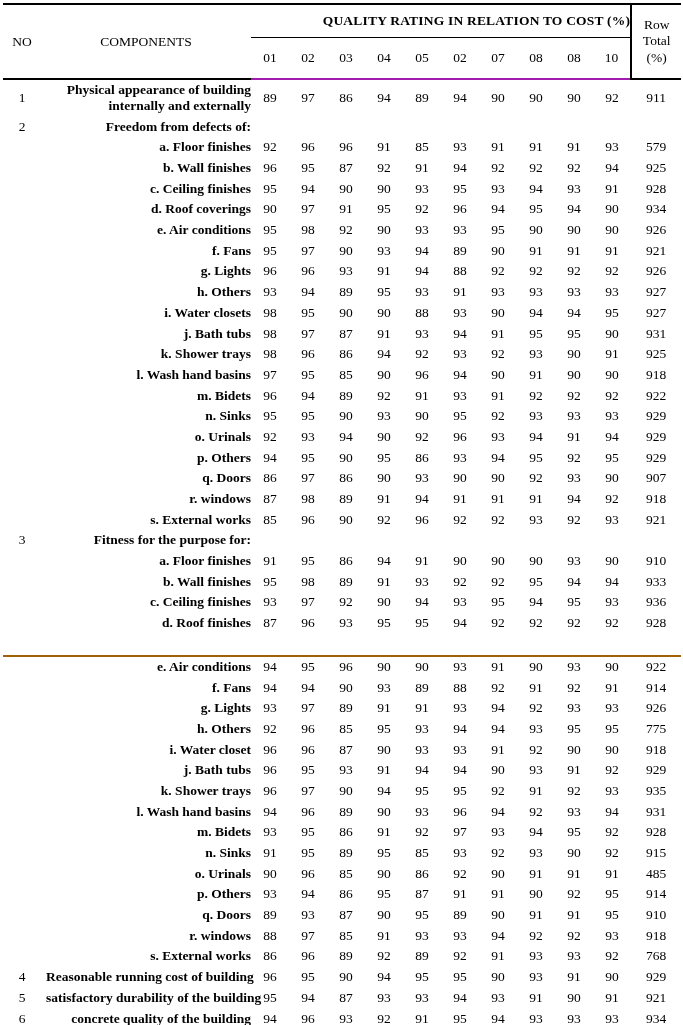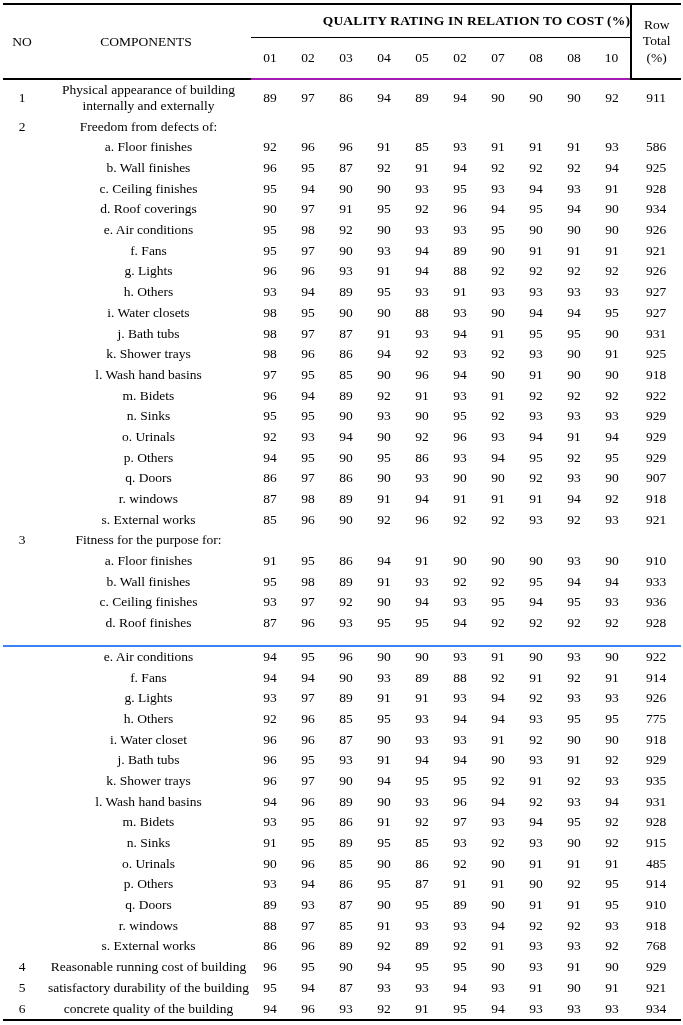--- a/index.html
+++ b/index.html
@@ -33,25 +33,25 @@
   .total-h{
     border-left:2px solid #000;border-bottom:2px solid #000;
     text-align:center;vertical-align:middle;line-height:1.22;
     padding:12px 2px;
   }
   tbody td{
     font-size:13.5px;height:20.7px;padding:0;vertical-align:middle;
     line-height:1.2;
   }
   td.no{text-align:center;}
-  td.component{text-align:center;padding-left:5px;white-space:nowrap;}
+  td.component{text-align:right;padding-left:5px;white-space:nowrap;font-weight:bold;}
   tr.twoline td.component{white-space:normal;}
   tr.twoline td{height:36px;}
   td.val,td.total{text-align:center;}
-  tr.divider td{border-bottom:2px solid #3b82f6;padding-bottom:11px;}
+  tr.divider td{border-bottom:2px solid #a16207;padding-bottom:21px;}
   .source{margin:9px 0 0 2px;font-size:18px;}
   .source .lbl{font-weight:bold;}
 </style>
 </head>
 <body>
 
 <div class="page">
   <table>
     <colgroup>
       <col class="c-no">
@@ -125,21 +125,21 @@
           <td class="val">92</td>
           <td class="val">96</td>
           <td class="val">96</td>
           <td class="val">91</td>
           <td class="val">85</td>
           <td class="val">93</td>
           <td class="val">91</td>
           <td class="val">91</td>
           <td class="val">91</td>
           <td class="val">93</td>
-          <td class="total">586</td>
+          <td class="total">579</td>
         </tr>
         <tr>
           <td class="no"></td>
           <td class="component">b. Wall finishes</td>
           <td class="val">96</td>
           <td class="val">95</td>
           <td class="val">87</td>
           <td class="val">92</td>
           <td class="val">91</td>
           <td class="val">94</td>

